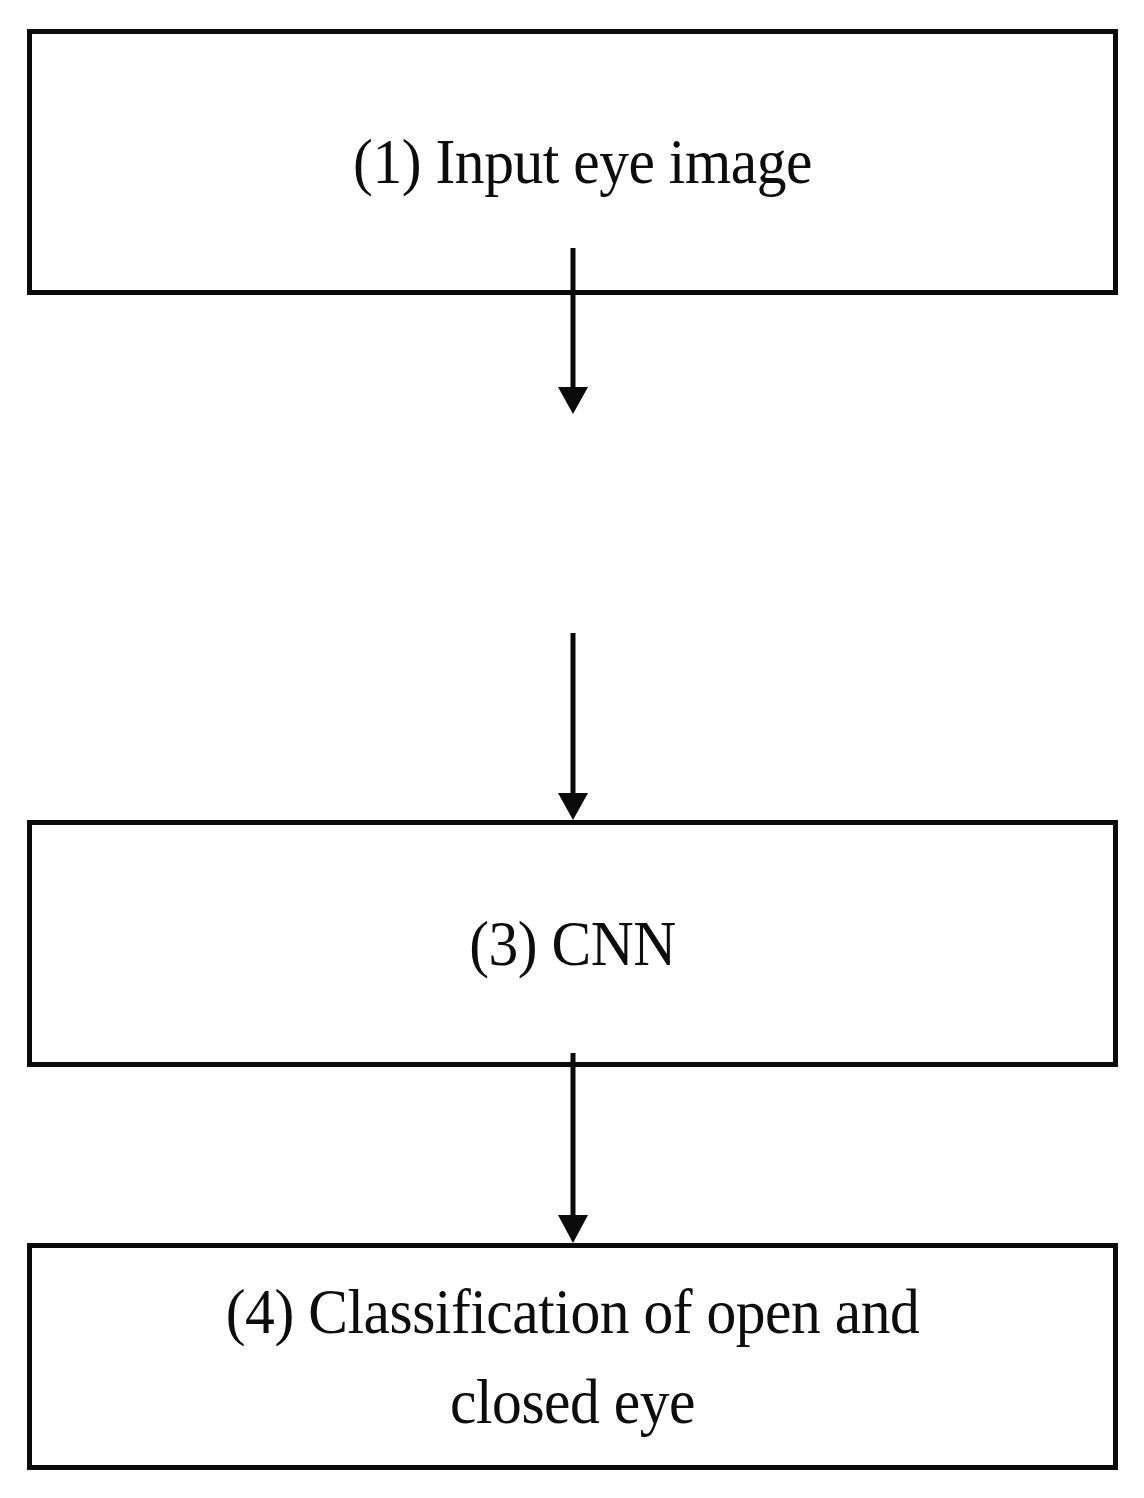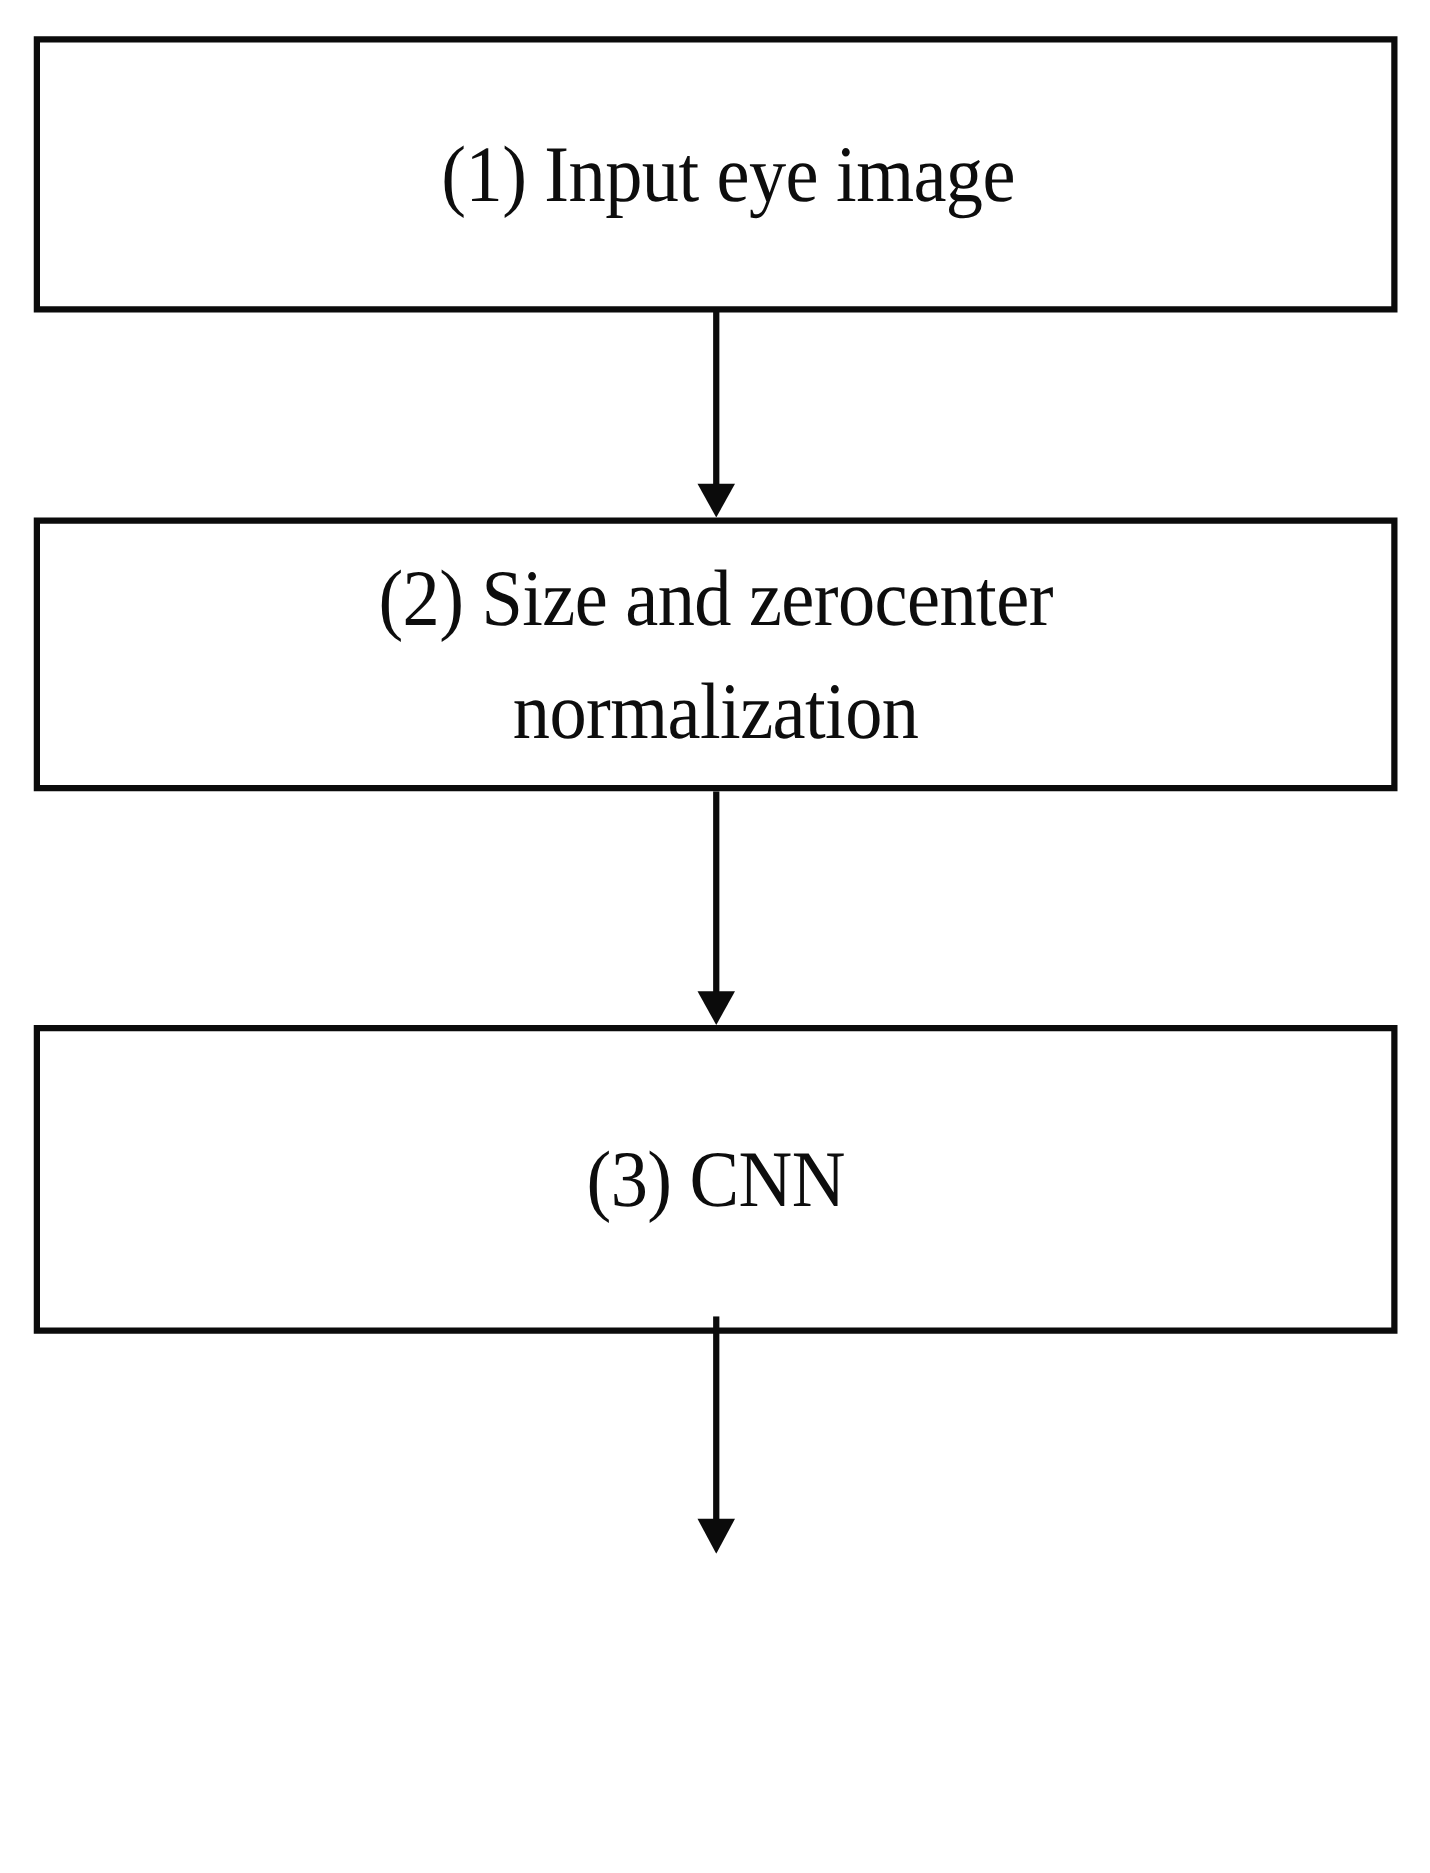--- a/index.html
+++ b/index.html
@@ -40,21 +40,21 @@
     color: #0d0d0d;
     font-family: "Liberation Serif", "DejaVu Serif", serif;
     font-size: 64px;
     line-height: 90px;
     letter-spacing: -0.5px;
     transform: scaleX(0.93);
     transform-origin: center center;
     white-space: pre-line;
   }
 
-  #node-1 { top: 29px;   height: 221px; padding-left: 20px; }
+  #node-1 { top: 29px;   height: 266px; padding-left: 20px; }
   #node-2 { top: 414px;  height: 219px; }
   #node-3 { top: 820px;  height: 247px; }
   #node-4 { top: 1243px; height: 227px; }
 
   .connector {
     position: absolute;
     left: 0;
     width: 1144px;
     pointer-events: none;
   }
@@ -73,37 +73,37 @@
     <span class="node-label">(1) Input eye image</span>
   </div>
 
   <div class="connector" id="connector-1">
     <svg viewBox="0 0 1144 166" preserveAspectRatio="none" aria-hidden="true">
       <line x1="573" y1="0" x2="573" y2="142" stroke="#0b0b0b" stroke-width="5"></line>
       <polygon points="558,139 588,139 573,166" fill="#0b0b0b"></polygon>
     </svg>
   </div>
 
-  <div class="node" id="node-2">
-    <span class="node-label">(2) Size and zerocenter
-normalization</span>
-  </div>
 
   <div class="connector" id="connector-2">
     <svg viewBox="0 0 1144 187" preserveAspectRatio="none" aria-hidden="true">
       <line x1="573" y1="0" x2="573" y2="163" stroke="#0b0b0b" stroke-width="5"></line>
       <polygon points="558,160 588,160 573,187" fill="#0b0b0b"></polygon>
     </svg>
   </div>
 
   <div class="node" id="node-3">
     <span class="node-label">(3) CNN</span>
   </div>
 
   <div class="connector" id="connector-3">
     <svg viewBox="0 0 1144 190" preserveAspectRatio="none" aria-hidden="true">
       <line x1="573" y1="0" x2="573" y2="165" stroke="#0b0b0b" stroke-width="5"></line>
       <polygon points="558,162 588,162 573,190" fill="#0b0b0b"></polygon>
     </svg>
   </div>
 
+  <div class="node" id="node-4">
+    <span class="node-label">(4) Classification of open and
+closed eye</span>
+  </div>
 
 </div>
 
 </body></html>

